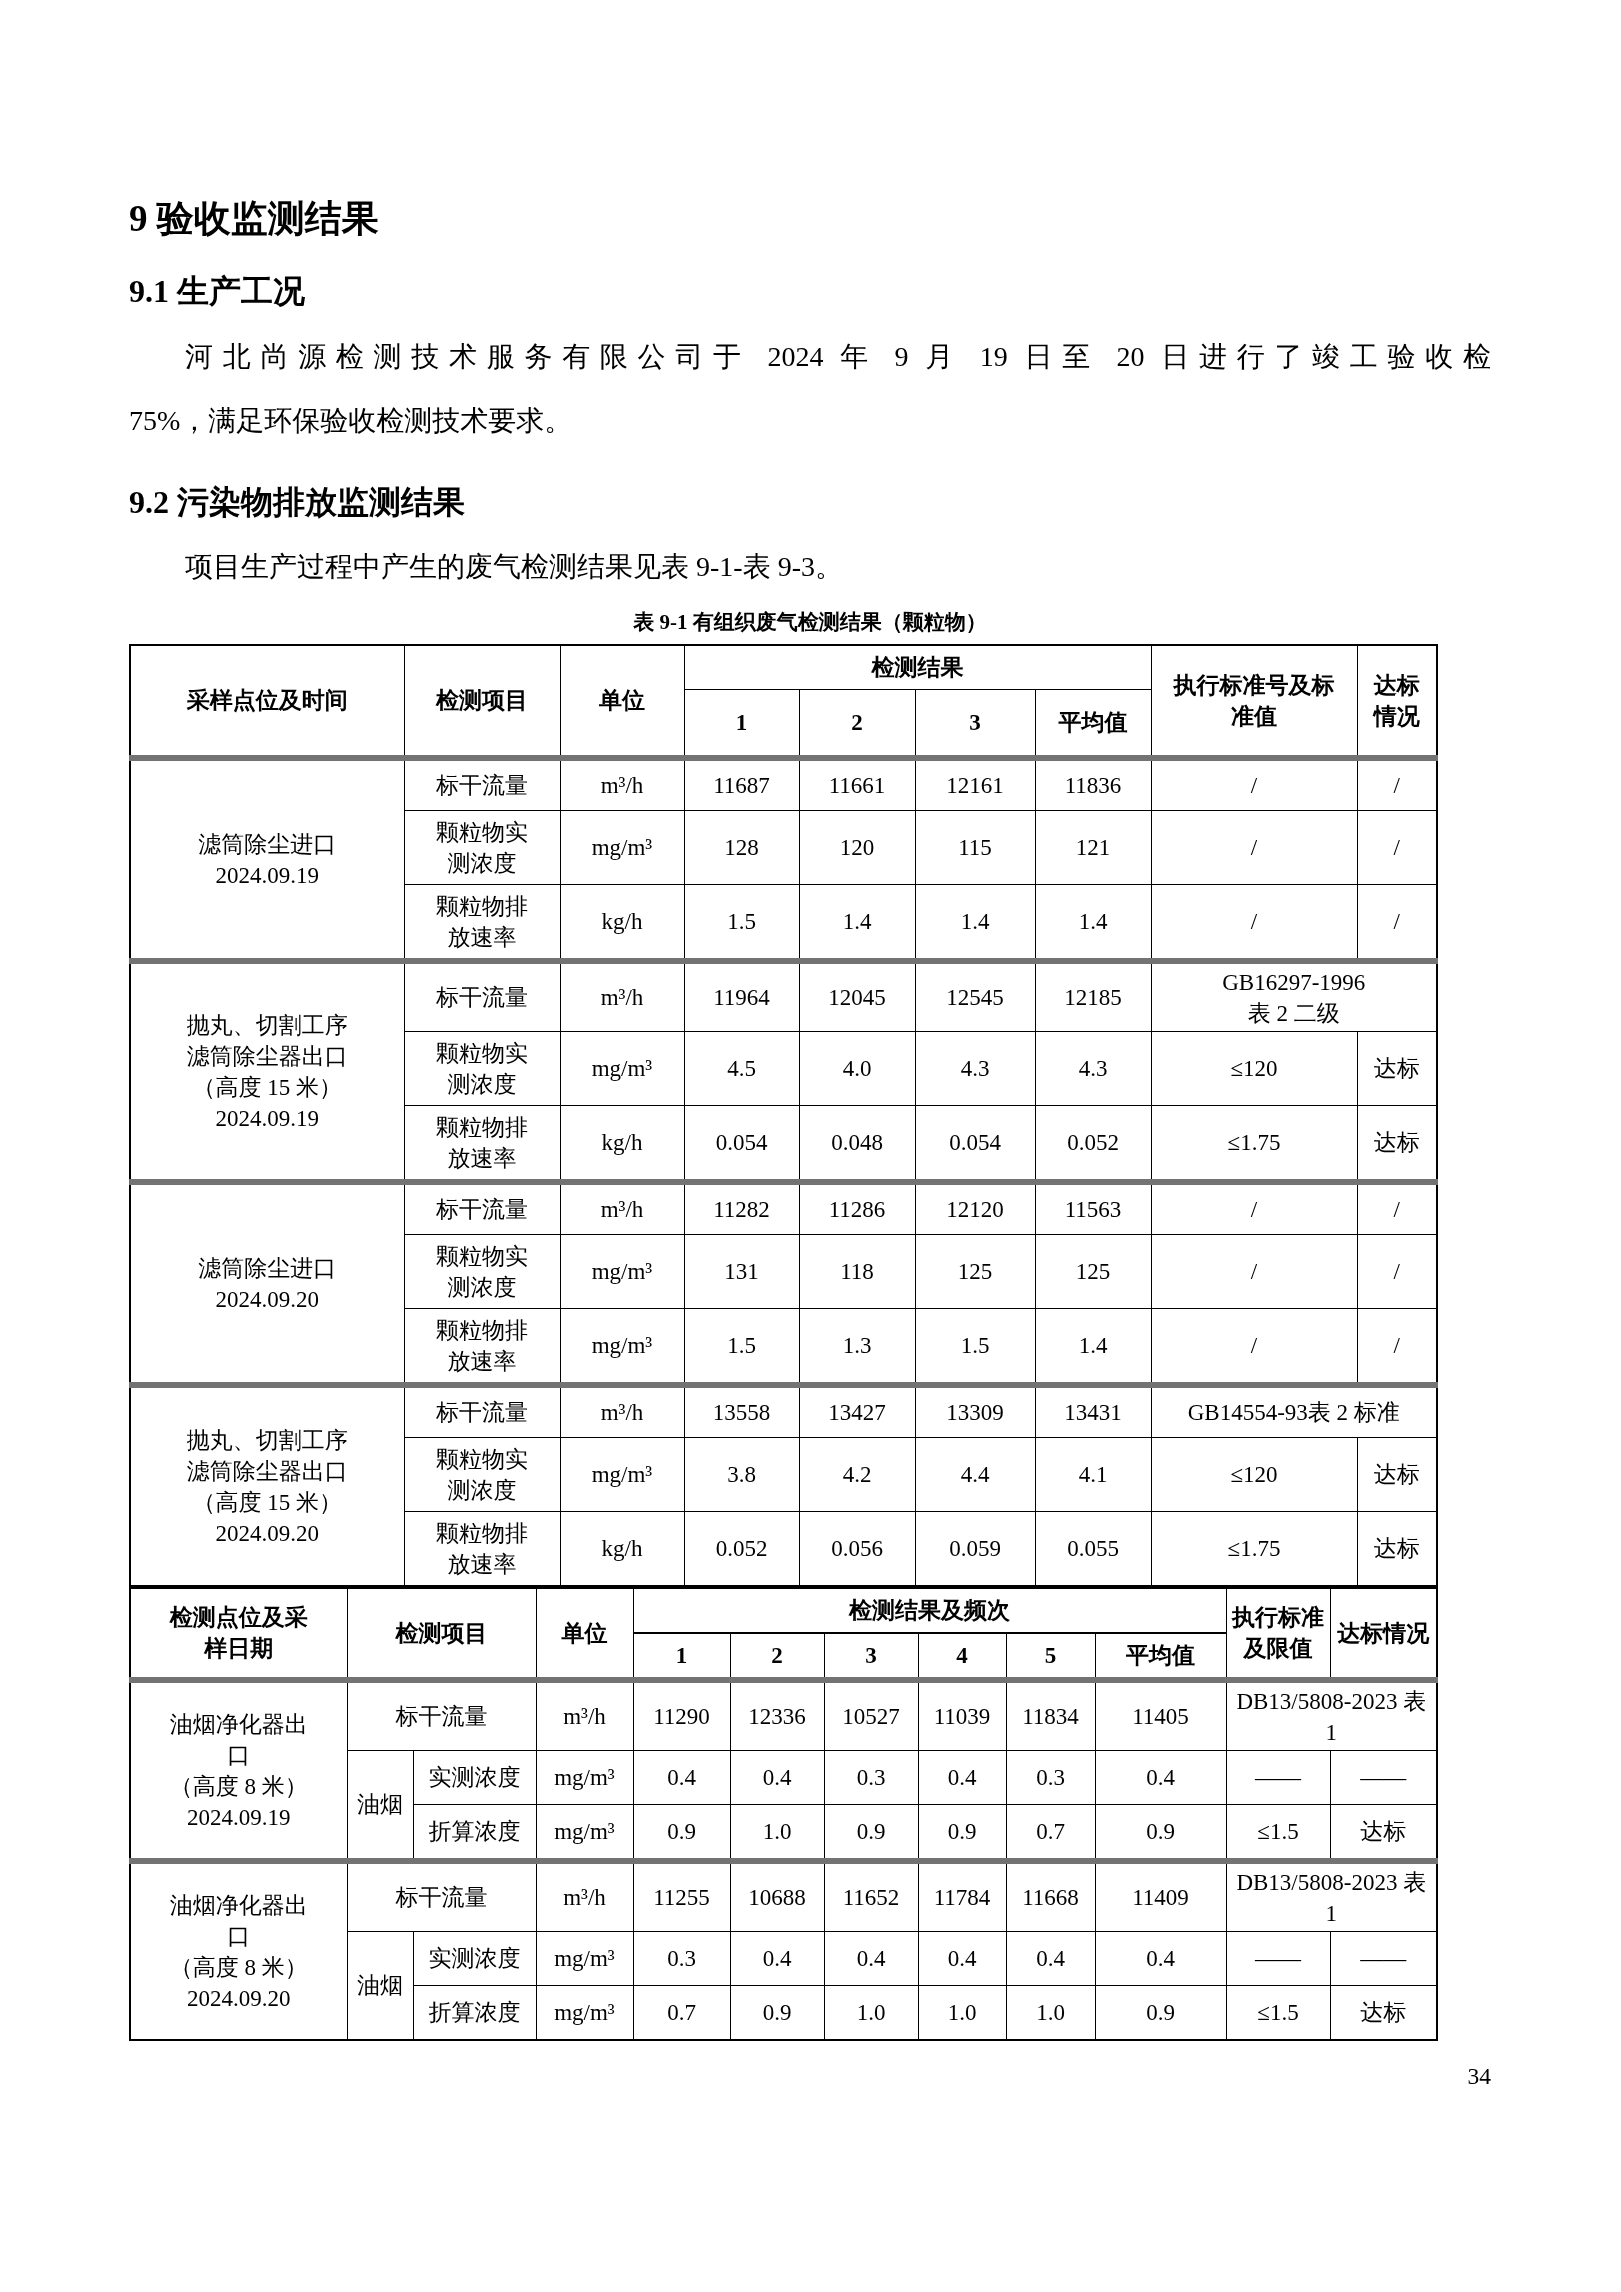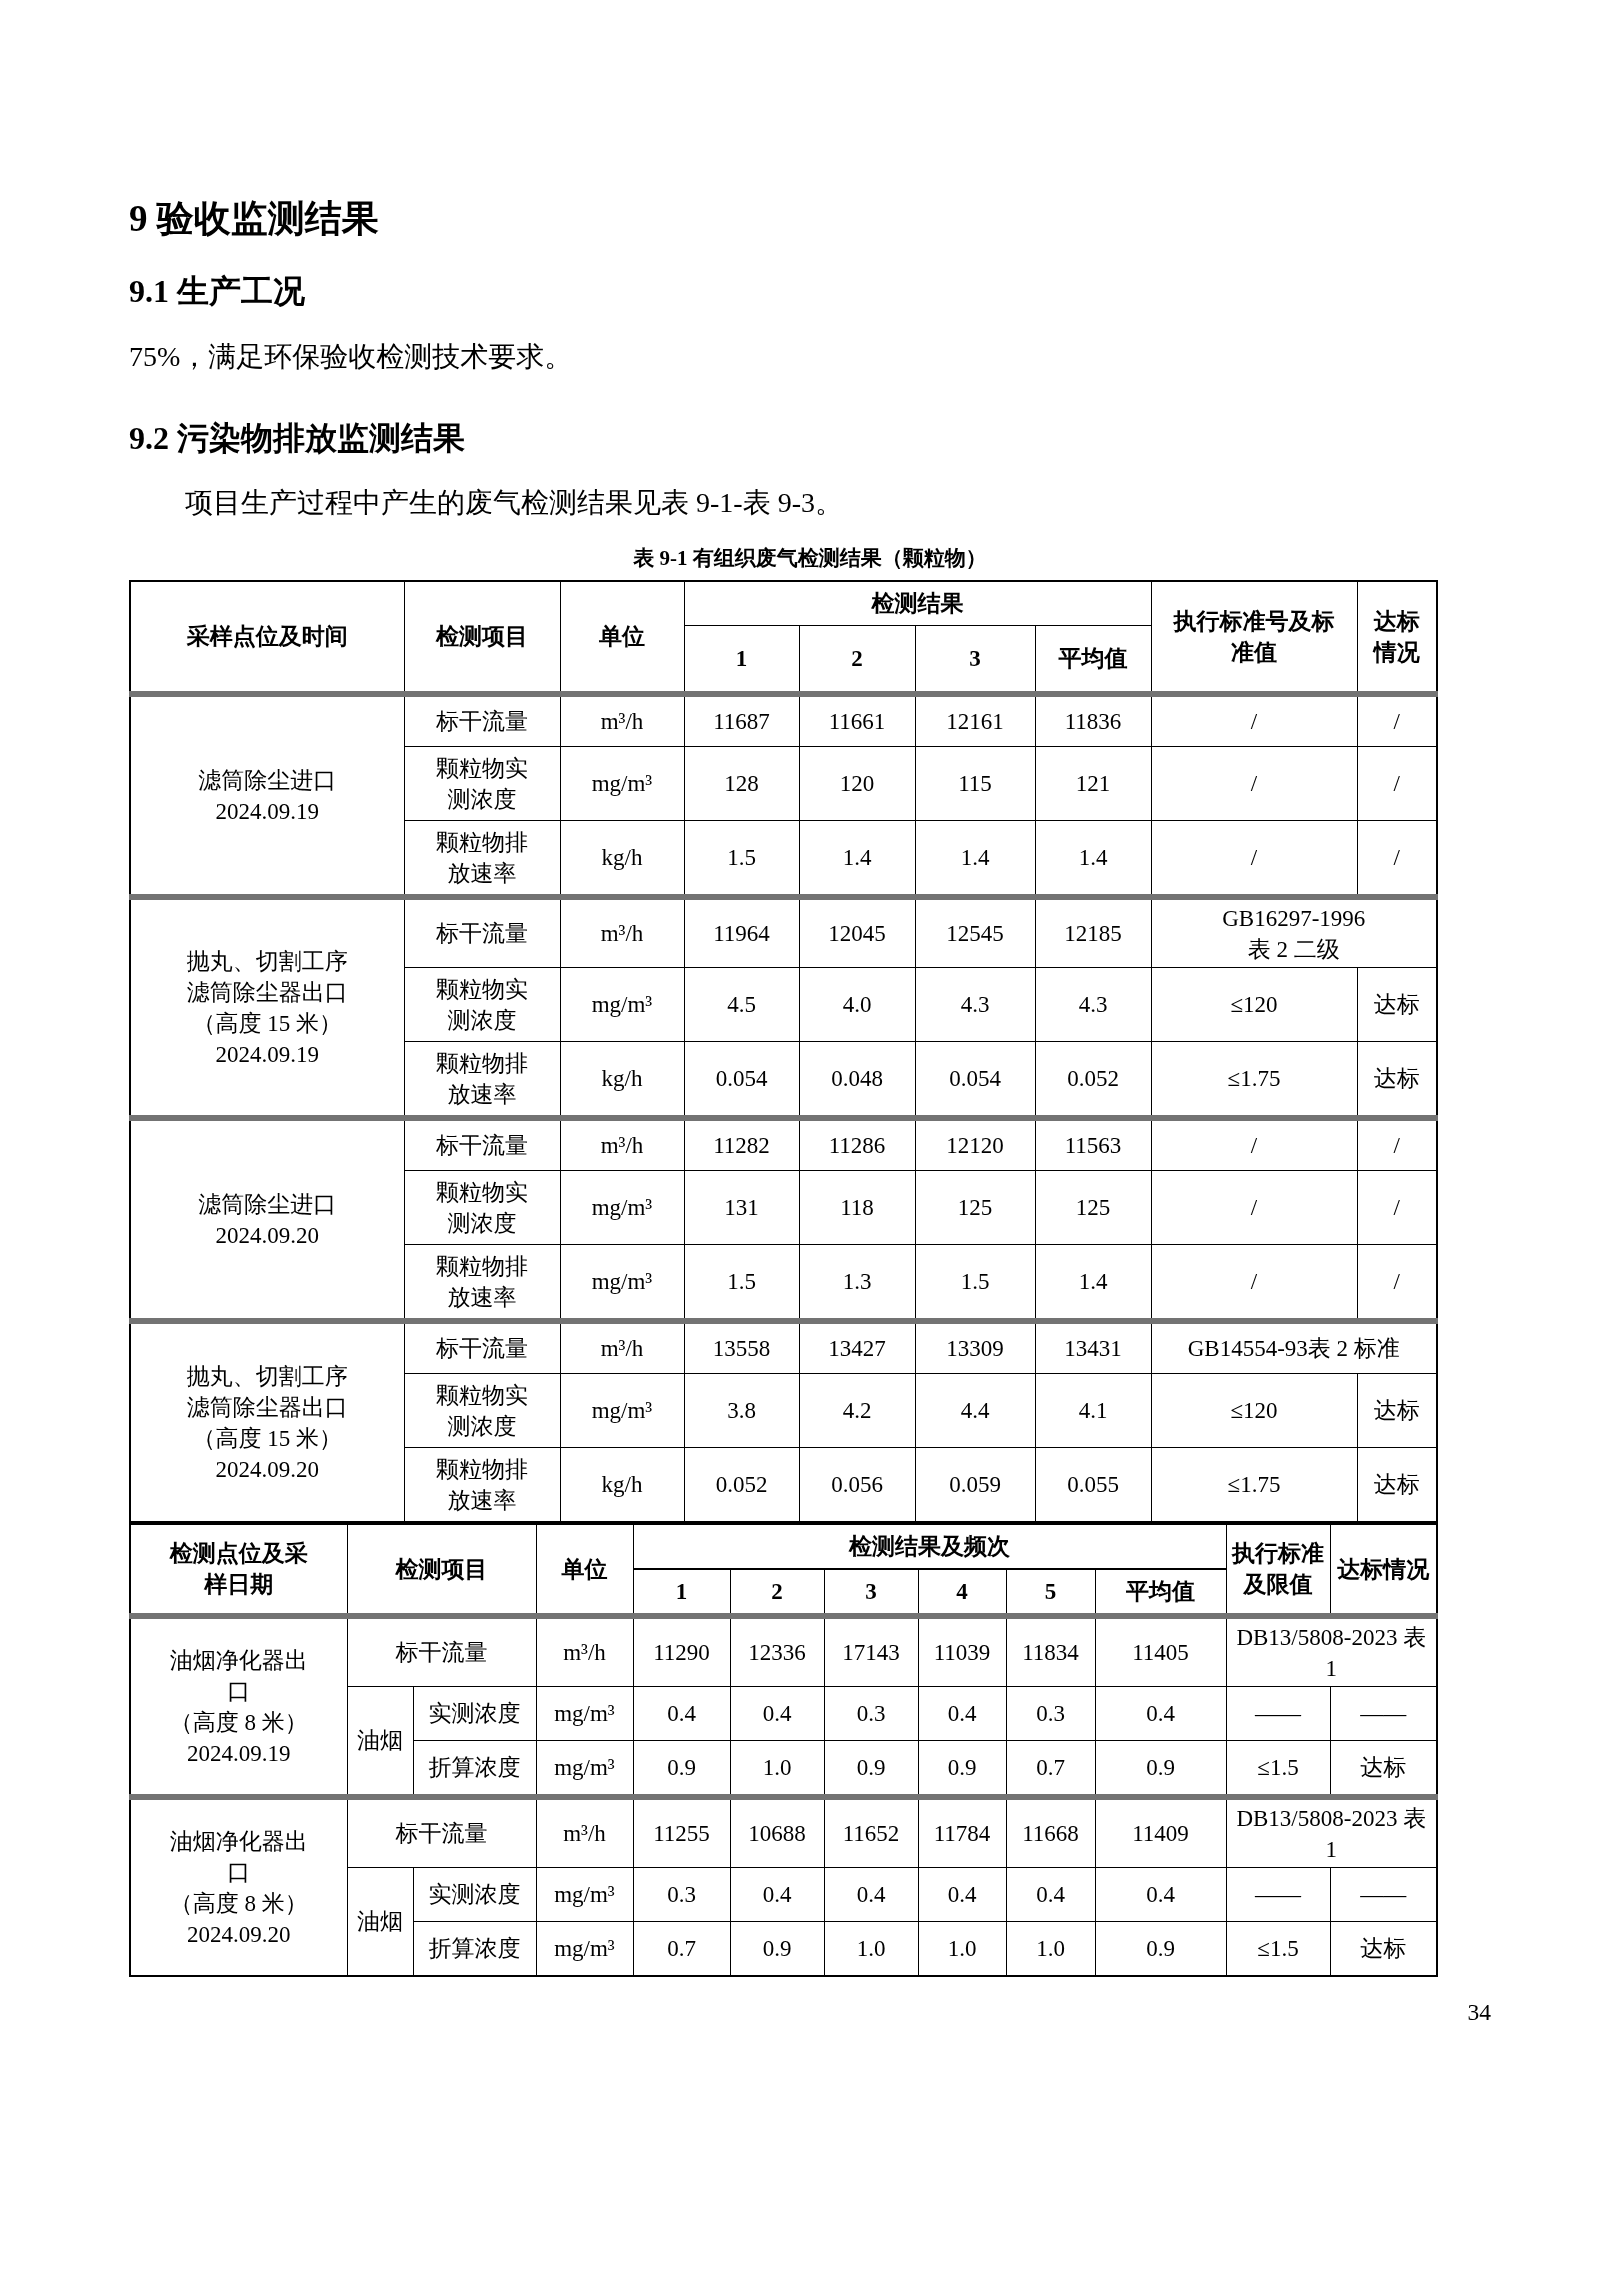--- a/index.html
+++ b/index.html
@@ -85,20 +85,21 @@
 </head>
 <body>
 
 <div class="page">
   <div class="content">
 
     <h1 class="doc-h1">9 验收监测结果</h1>
     <h2 class="doc-h2">9.1 生产工况</h2>
 
     <div class="para">
+      <div class="pline first">河北尚源检测技术服务有限公司于 2024 年 9 月 19 日至 20 日进行了竣工验收检</div>
       <div class="pline last">75%，满足环保验收检测技术要求。</div>
     </div>
 
     <h2 class="doc-h2">9.2 污染物排放监测结果</h2>
 
     <div class="para-single">项目生产过程中产生的废气检测结果见表 9-1-表 9-3。</div>
 
     <div class="table-title">表 9-1 有组织废气检测结果（颗粒物）</div>
 
     <table class="doc-table">
@@ -314,21 +315,21 @@
 
       <tr class="flow-row-tall group-start">
         <td rowspan="3">油烟净化器出
 口
 （高度 8 米）
 2024.09.19</td>
         <td colspan="2">标干流量</td>
         <td>m³/h</td>
         <td>11290</td>
         <td>12336</td>
-        <td>17143</td>
+        <td>10527</td>
         <td>11039</td>
         <td>11834</td>
         <td>11405</td>
         <td colspan="2">DB13/5808-2023 表
 1</td>
       </tr>
       <tr class="conc-row">
         <td rowspan="2">油烟</td>
         <td>实测浓度</td>
         <td>mg/m³</td>

